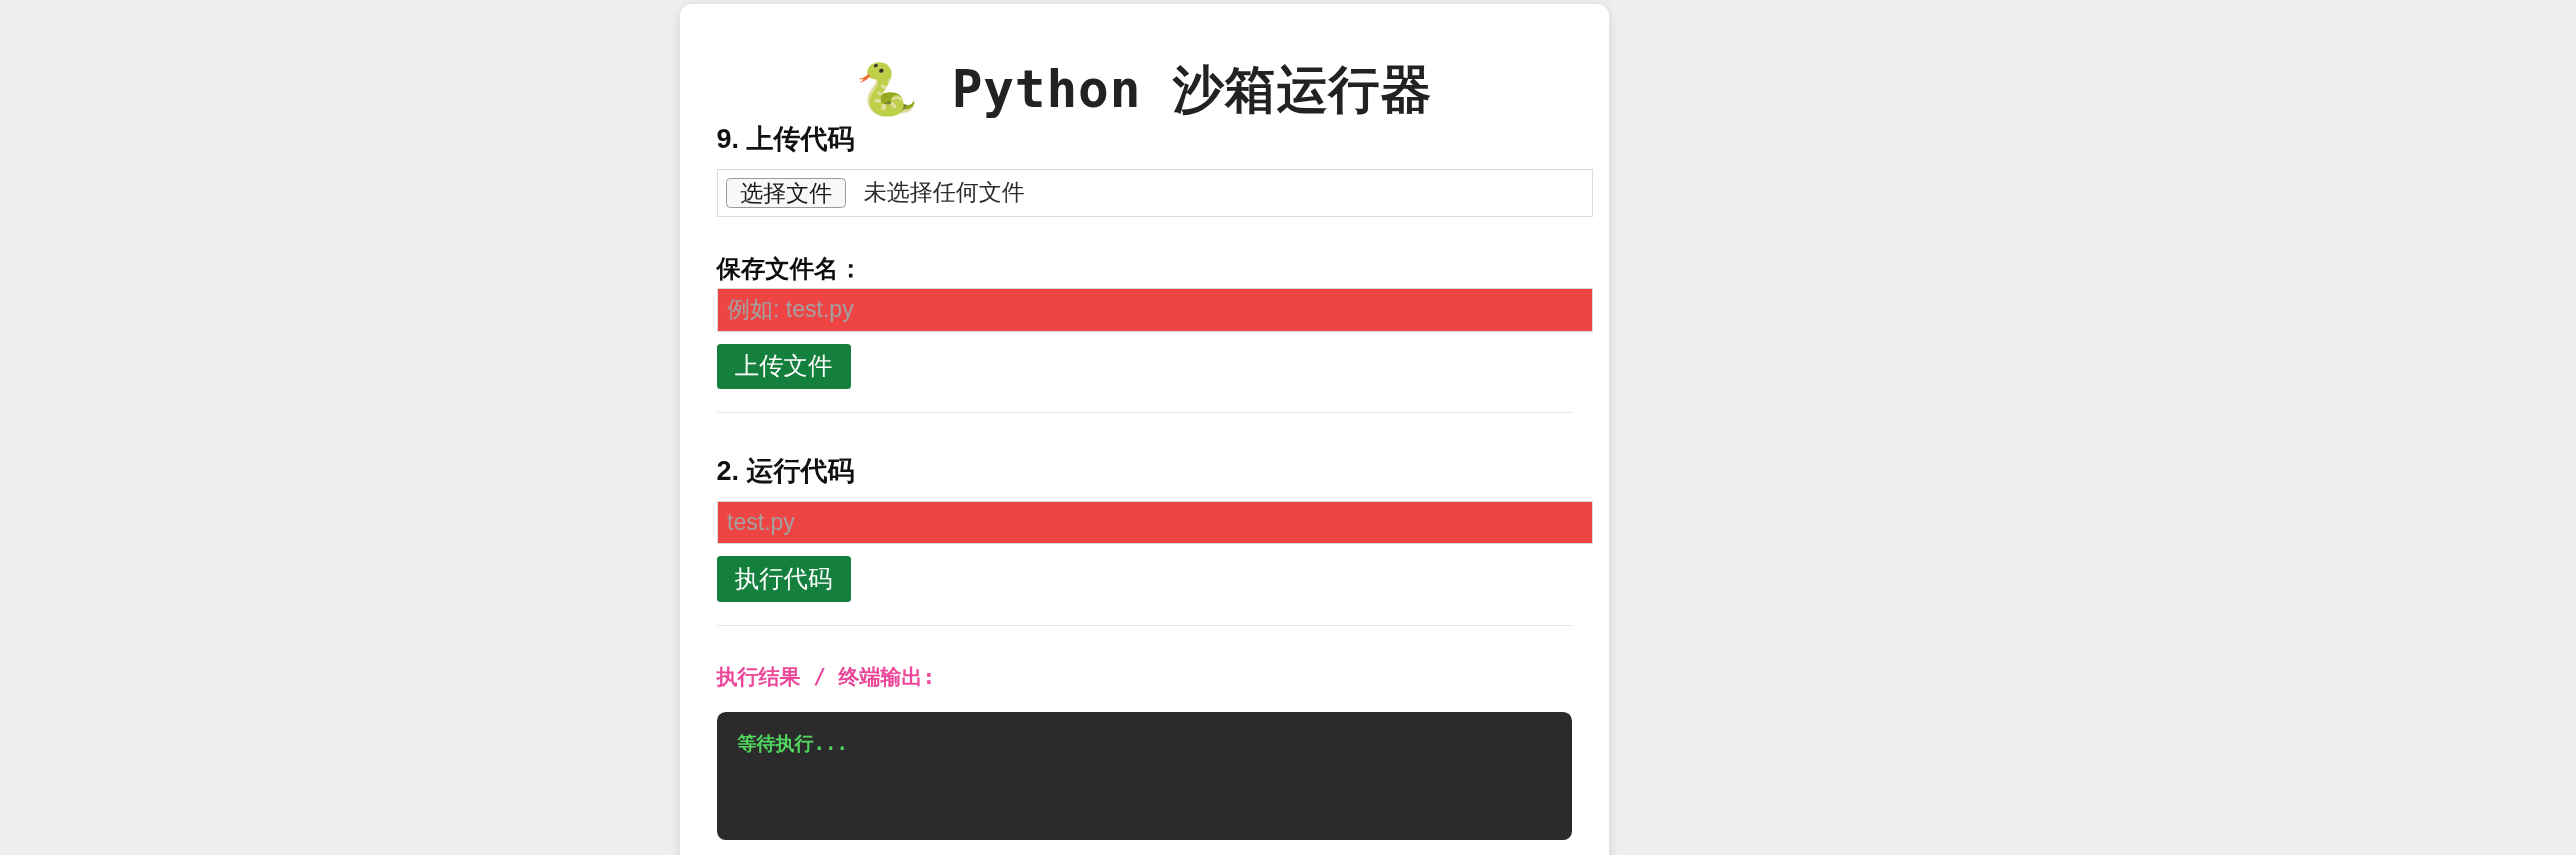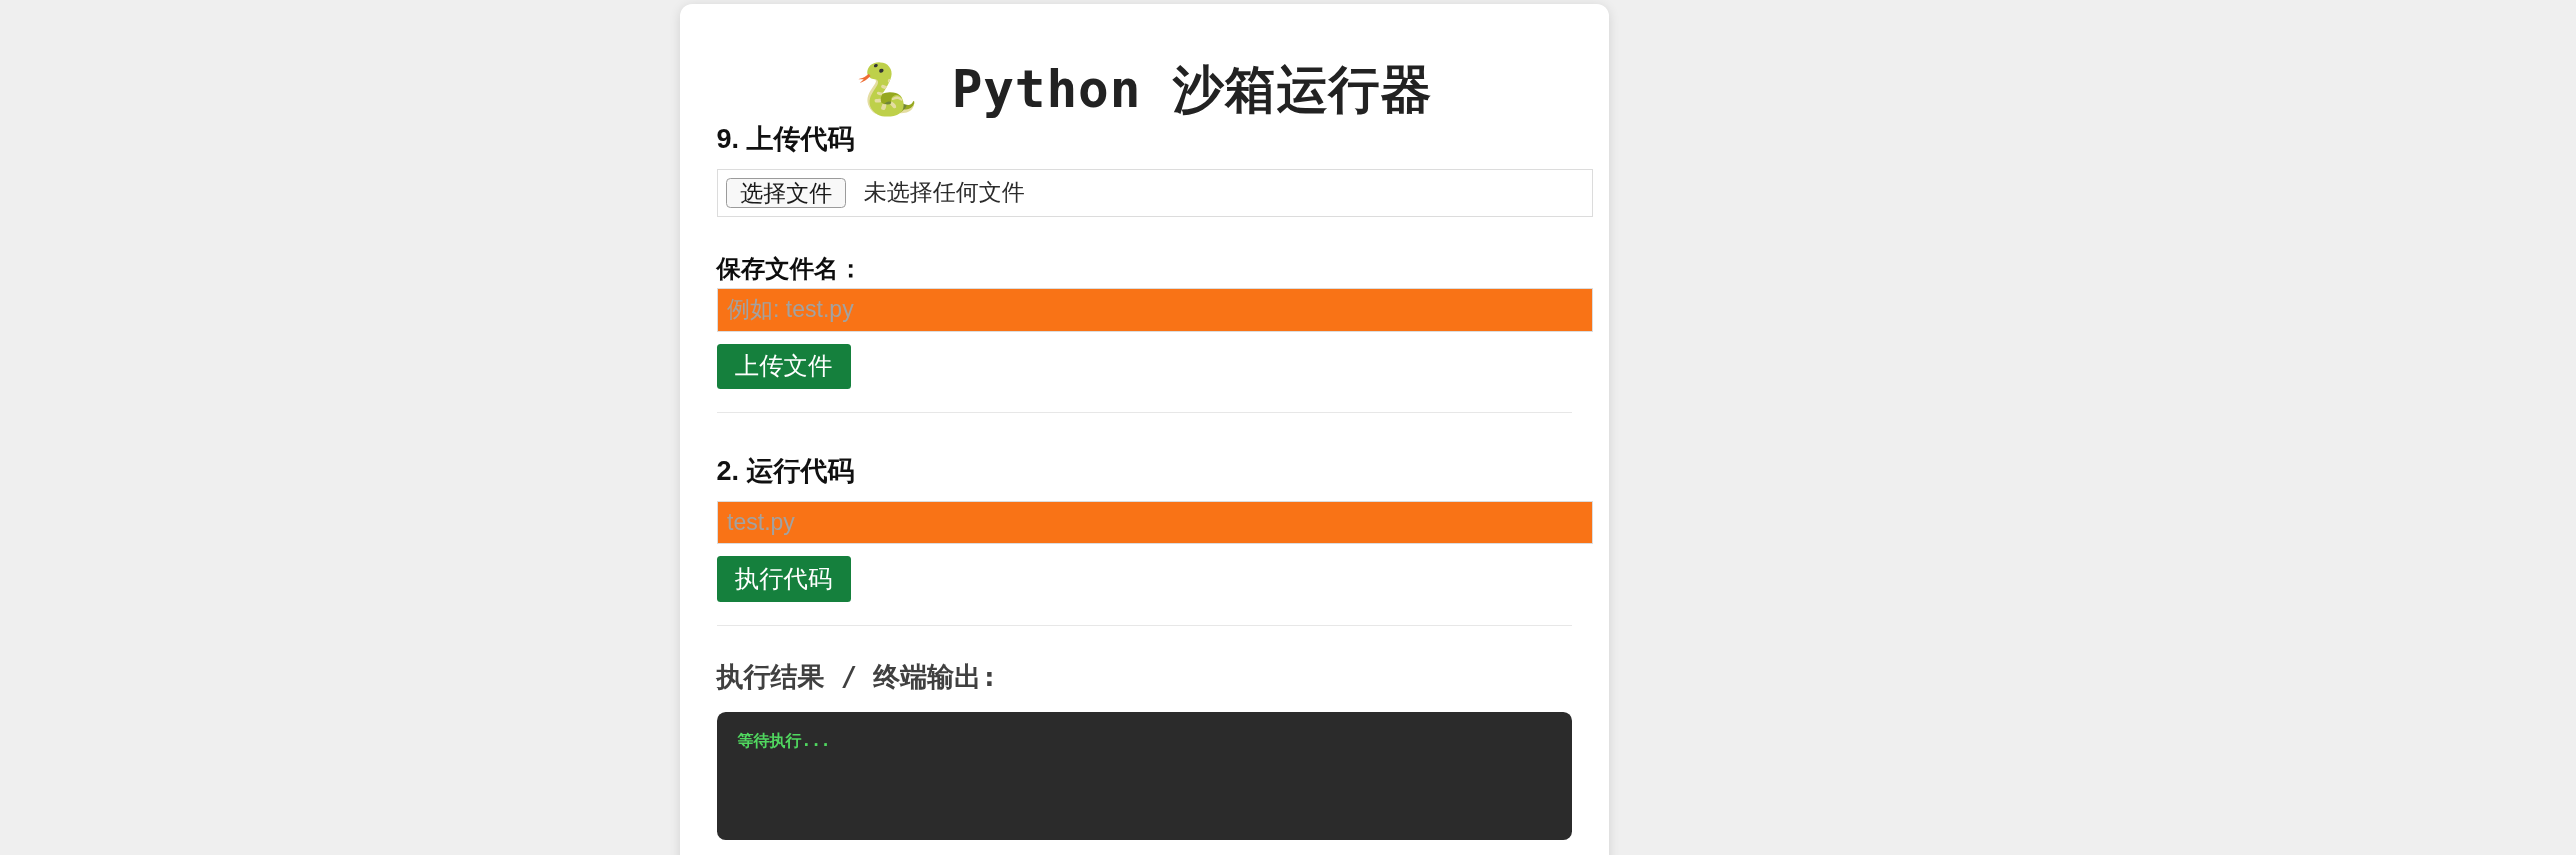--- a/index.html
+++ b/index.html
@@ -83,21 +83,21 @@
   input.text-input {
     display: block;
     width: 100%;
     font-family: "Liberation Sans", sans-serif;
     font-size: 23px;
     line-height: 24.4px;
     color: #222222;
     padding: 8.7px 9.6px;
     border: 0.9px solid #dcdcdc;
     border-radius: 0;
-    background: #f97316;
+    background: #ef4444;
     box-sizing: content-box;
     margin: 0 0 12.2px;
     outline: none;
   }
   input.text-input::placeholder { color: #a2a2a2; opacity: 1; }
   button.action-btn {
     display: inline-block;
     border: none;
     background: #15803d;
     color: #ffffff;
@@ -110,39 +110,39 @@
     min-width: 115px;
     text-align: center;
   }
   hr.divider {
     border: none;
     border-top: 0.9px solid #e7e7e7;
     margin: 23px 0 0;
   }
   .output-label {
     font-family: "DejaVu Sans Mono", monospace;
-    font-size: 27px;
+    font-size: 21px;
     line-height: 32px;
     font-weight: 700;
-    color: #404040;
+    color: #ec4899;
     margin: 35px 0 19px;
   }
   pre.terminal {
     background: #2b2b2b;
     border-radius: 8.7px;
     width: 100%;
     box-sizing: border-box;
     height: 128px;
     margin: 0;
     padding: 19px 21px;
     overflow: hidden;
   }
   .terminal-text {
     font-family: "DejaVu Sans Mono", monospace;
-    font-size: 16px;
+    font-size: 19px;
     font-weight: 700;
     color: #50d75f;
     white-space: pre;
   }
 </style>
 </head>
 <body>
 
 <div class="viewport">
   <div class="card">

